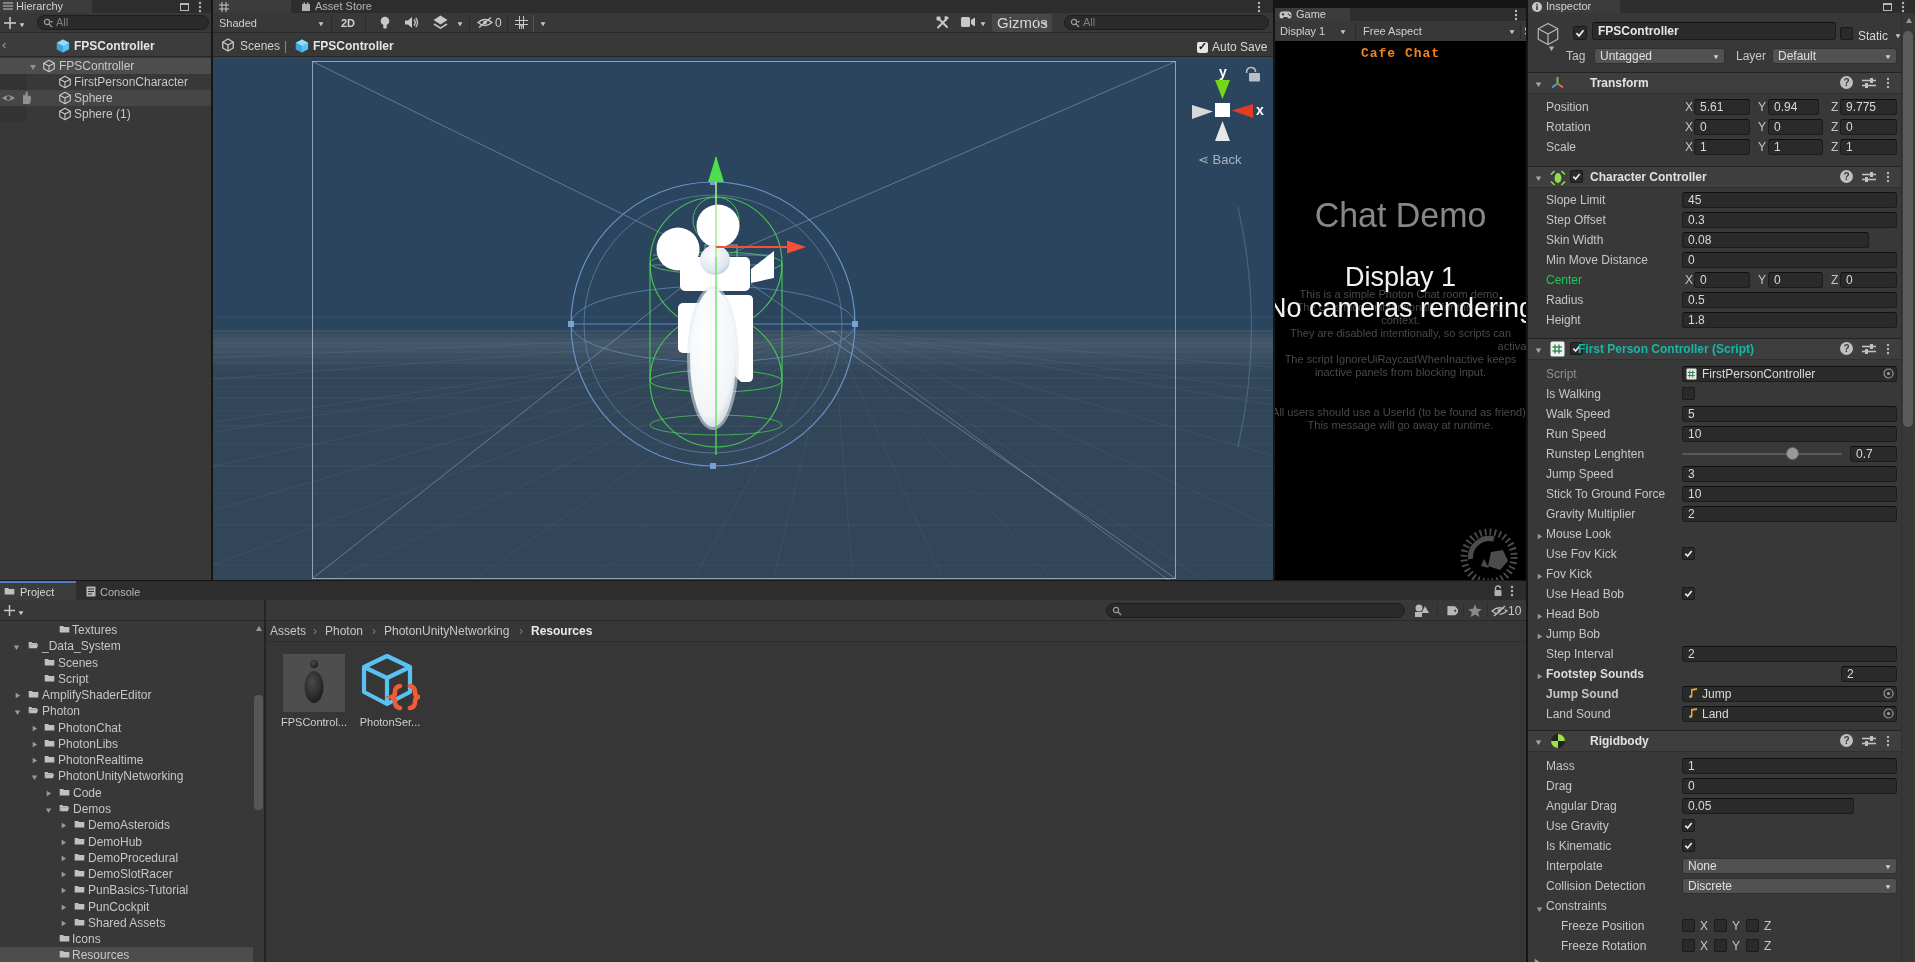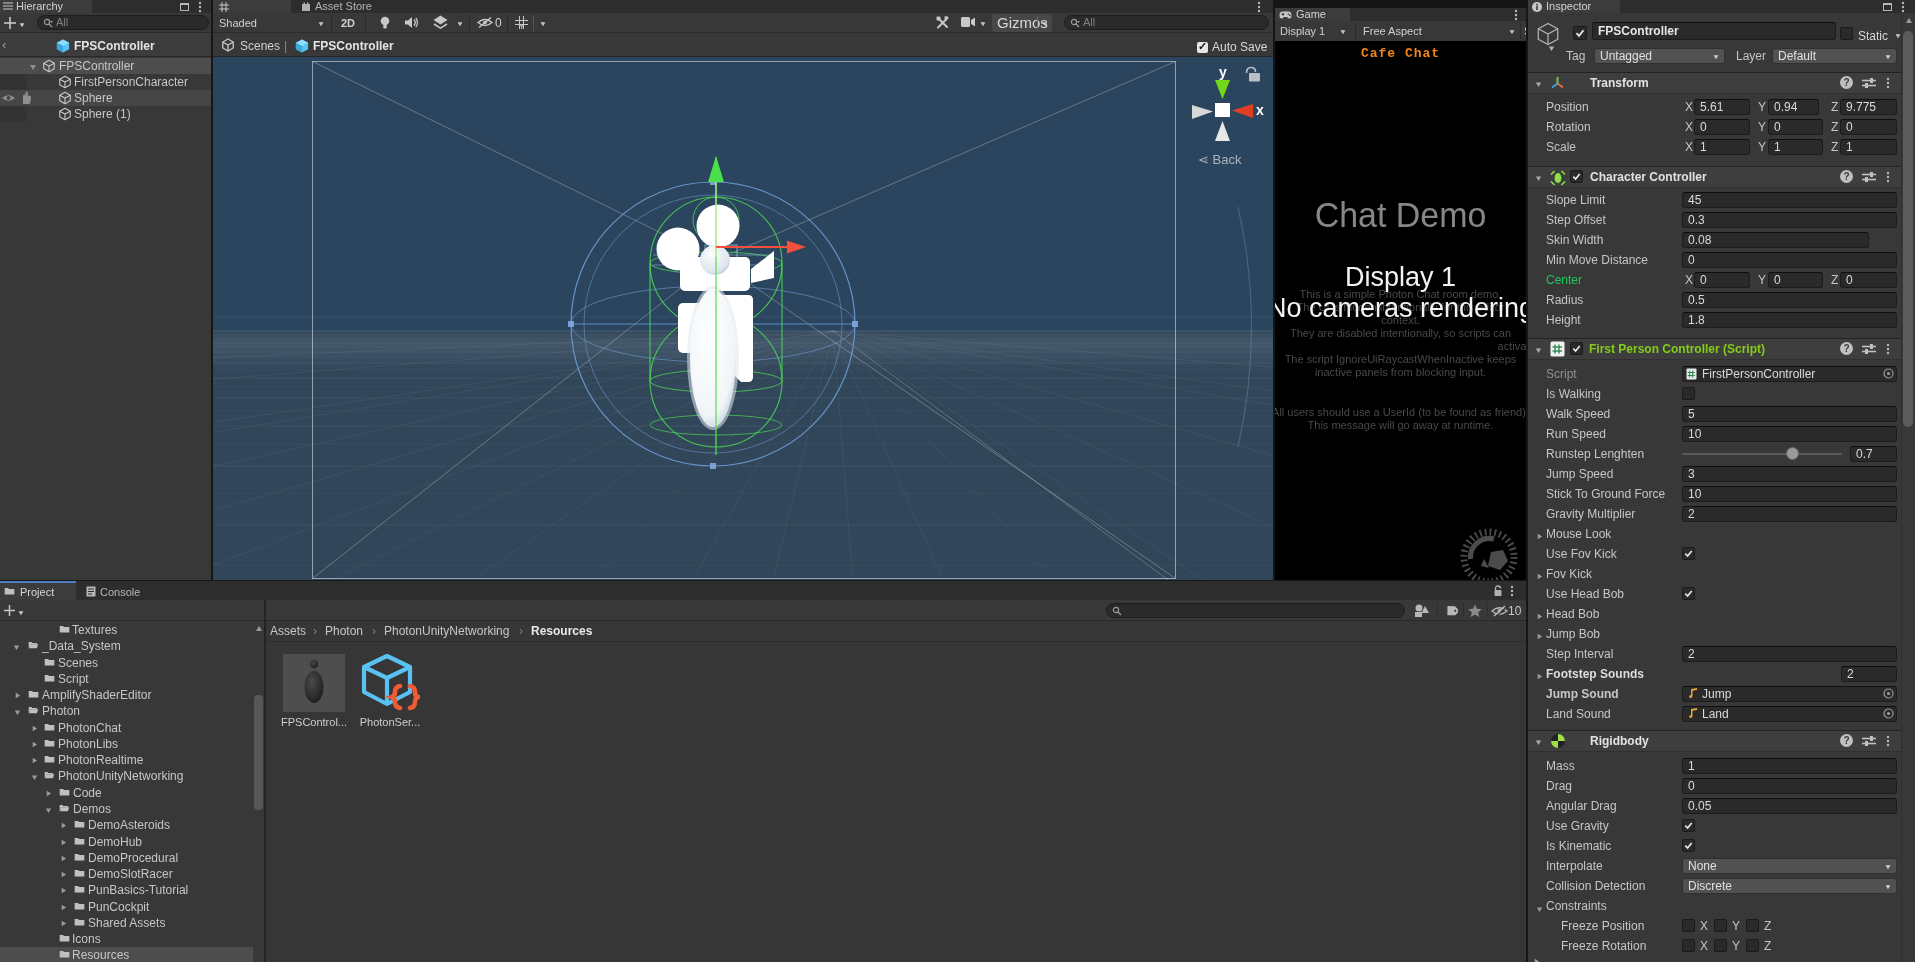--- a/index.html
+++ b/index.html
@@ -521,21 +521,21 @@
         <line x1="9" y1="3.5" x2="9" y2="12.5"></line>
         <line x1="2.5" y1="6" x2="12" y2="6"></line>
         <line x1="2.5" y1="10" x2="12" y2="10"></line>
       </g>
     </svg>
     <div class="a cb" style="left:42px;top:342px;width:13px;height:13px">
       <svg width="11" height="11" viewBox="0 0 12 12" style="display:block">
         <path d="M2.5 6.2 L5 8.8 L9.5 3.2" fill="none" stroke="#e8e8e8" stroke-width="1.8"></path>
       </svg>
     </div>
-    <div class="a txt bold" style="left:61px;top:341px;color:#84cc16">First Person Controller (Script)</div>
+    <div class="a txt bold" style="left:50px;top:341px;color:#14b8a6">First Person Controller (Script)</div>
     <div class="a" style="left:312px;top:342px;width:13px;height:13px;border-radius:7px;background:#c0c0c0;color:#383838;font-size:10px;font-weight:bold;text-align:center;line-height:13px">?</div>
     <svg class="a" style="left:334px;top:343px" width="14" height="12" viewBox="0 0 14 12">
 <g stroke="#c0c0c0" stroke-width="1.6">
         <line x1="0" y1="3.5" x2="14" y2="3.5"></line>
         <line x1="0" y1="8.5" x2="14" y2="8.5"></line>
       </g>
 <rect x="8" y="1" width="3" height="5" fill="#c0c0c0"></rect>
       <rect x="3" y="6" width="3" height="5" fill="#c0c0c0"></rect>
     </svg>
     <svg class="a" style="left:358px;top:343px" width="4" height="12" viewBox="0 0 4 12">
@@ -649,21 +649,21 @@
     <svg class="a" style="left:358px;top:735px" width="4" height="12" viewBox="0 0 4 12">
 <circle cx="2" cy="2" r="1.2" fill="#b8b8b8"></circle>
       <circle cx="2" cy="6" r="1.2" fill="#b8b8b8"></circle>
       <circle cx="2" cy="10" r="1.2" fill="#b8b8b8"></circle>
     </svg>
 <div class="a txt" style="left:18px;top:758px;color:#c6c6c6;font-weight:normal">Mass</div>
 <div class="a fld" style="left:154px;top:758px;width:215px;height:16px">1</div>
 <div class="a txt" style="left:18px;top:778px;color:#c6c6c6;font-weight:normal">Drag</div>
 <div class="a fld" style="left:154px;top:778px;width:215px;height:16px">0</div>
 <div class="a txt" style="left:18px;top:798px;color:#c6c6c6;font-weight:normal">Angular Drag</div>
-<div class="a fld" style="left:154px;top:798px;width:215px;height:16px">0.05</div>
+<div class="a fld" style="left:154px;top:798px;width:172px;height:16px">0.05</div>
 <div class="a txt" style="left:18px;top:818px;color:#c6c6c6;font-weight:normal">Use Gravity</div>
 <div class="a cb" style="left:154px;top:819px;width:13px;height:13px">
       <svg width="11" height="11" viewBox="0 0 12 12" style="display:block">
         <path d="M2.5 6.2 L5 8.8 L9.5 3.2" fill="none" stroke="#e8e8e8" stroke-width="1.8"></path>
       </svg>
     </div>
 <div class="a txt" style="left:18px;top:838px;color:#c6c6c6;font-weight:normal">Is Kinematic</div>
 <div class="a cb" style="left:154px;top:839px;width:13px;height:13px">
       <svg width="11" height="11" viewBox="0 0 12 12" style="display:block">
         <path d="M2.5 6.2 L5 8.8 L9.5 3.2" fill="none" stroke="#e8e8e8" stroke-width="1.8"></path>

